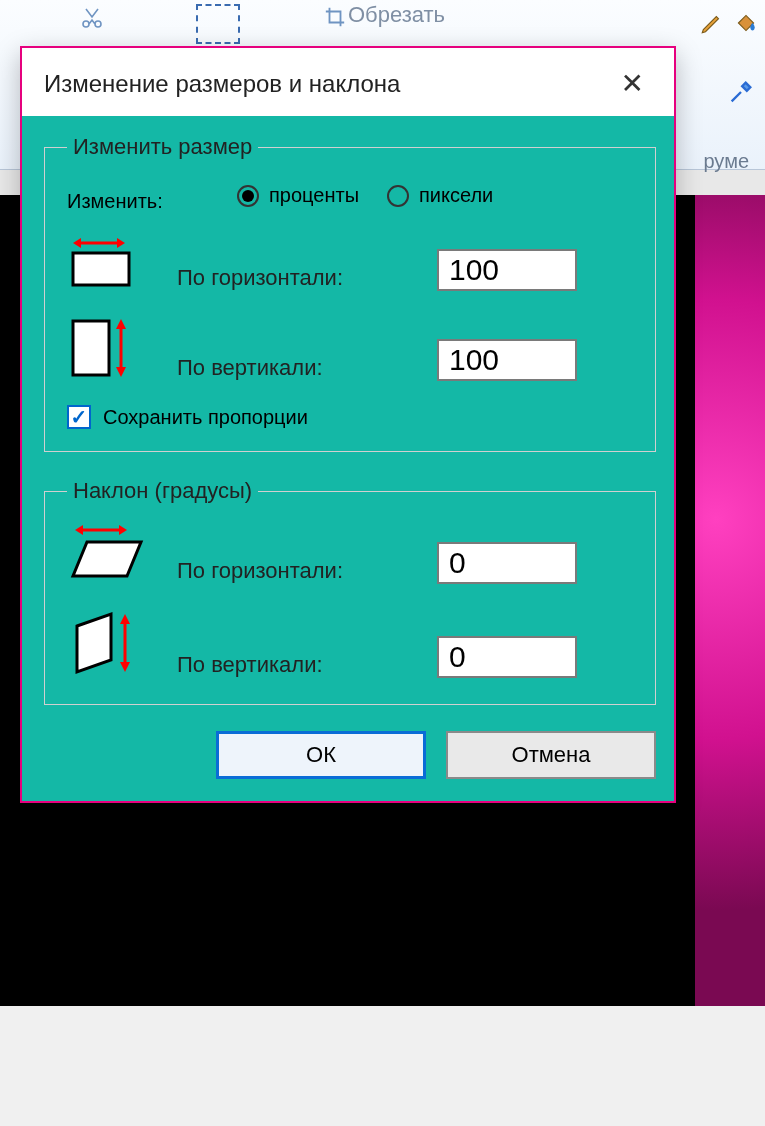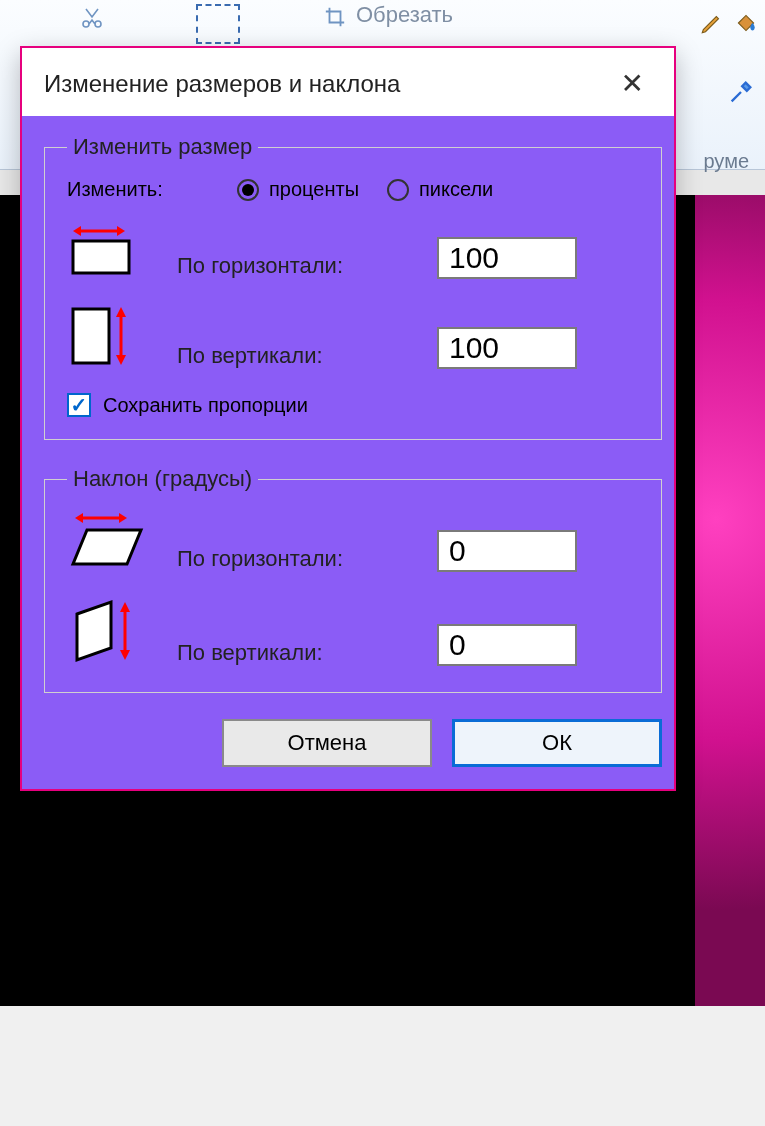--- a/index.html
+++ b/index.html
@@ -56,42 +56,42 @@
     color: #222;
   }
   .close-x {
     font-size: 28px;
     color: #333;
     cursor: pointer;
     line-height: 1;
     padding: 4px 8px;
   }
   .body {
-    background: #8b5cf6;
-    padding: 18px 12px 22px 22px;
+    background: #14b8a6;
+    padding: 18px 18px 22px 22px;
   }
   fieldset.group {
     border: 1px solid #d0d0d0;
     margin: 0 0 26px 0;
     padding: 18px 22px 22px 22px;
   }
   fieldset.group legend {
     padding: 0 6px;
     font-size: 22px;
     color: #222;
   }
   .row {
     display: flex;
     align-items: center;
     margin-bottom: 22px;
   }
   .row:last-child { margin-bottom: 0; }
 
   
-  .by-row .lbl { width: 170px; }
+  .by-row .lbl { width: 170px; margin-top: 12px; }
   .radio {
     display: inline-flex;
     align-items: flex-end;
     margin-right: 28px;
     cursor: pointer;
   }
   .radio .dot {
     width: 22px; height: 22px;
     border: 2px solid #333;
     border-radius: 50%;
@@ -175,21 +175,21 @@
     <svg width="24" height="24" viewBox="0 0 24 24">
         <path d="M6 3l6 8 6-8M6 21a3 3 0 100-6 3 3 0 000 6zm12 0a3 3 0 100-6 3 3 0 000 6zM9 18l3-4 3 4" stroke="#6f94c2" stroke-width="1.6" fill="none"></path>
       </svg>
   </div>
   <div style="position:absolute; left:196px; top:4px; width:44px; height:40px; border:2px dashed #3a6bb0;"></div>
   <div style="position:absolute; left:324px; top:6px;">
     <svg width="22" height="22" viewBox="0 0 24 24">
         <path d="M6 2v16h16M2 6h16v16" stroke="#6f94c2" stroke-width="2" fill="none"></path>
       </svg>
   </div>
-  <span style="position:absolute; left:356px; top:2px; color:#7f8fa4; font-size:22px;">Обрезать</span>
+  <span style="position:absolute; left:348px; top:2px; color:#7f8fa4; font-size:22px;">Обрезать</span>
   <span style="position:absolute; right:16px; top:150px; color:#6b7b90; font-size:20px;">руме</span>
   <div style="position:absolute; right:40px; top:10px;">
     <svg width="26" height="26" viewBox="0 0 24 24">
         <path d="M3 21l3-1 12-12-2-2L4 18l-1 3z" fill="#e8a23a" stroke="#7a5a1a"></path>
       </svg>
   </div>
   <div style="position:absolute; right:6px; top:10px;">
     <svg width="26" height="26" viewBox="0 0 24 24">
         <path d="M5 12l7-7 7 7-7 7-7-7z" fill="#d9913a" stroke="#7a5a1a"></path>
         <path d="M20 16c0 2-1 3-2 3s-2-1-2-3 2-4 2-4 2 2 2 4z" fill="#2a7bd4"></path>
@@ -284,18 +284,18 @@
             <polygon points="58,6 53,16 63,16" fill="#ff0000"></polygon>
             <polygon points="58,64 53,54 63,54" fill="#ff0000"></polygon>
           </svg>
         </span>
         <span class="labelcell">По вертикали:</span>
         <input class="num" type="text" value="0" style="">
       </div>
     </fieldset>
 
     <div class="button-row">
+      <button class="btn primary">ОК</button>
       <button class="btn">Отмена</button>
-      <button class="btn primary">ОК</button>
     </div>
 
   </div>
 </div>
 
 </body></html>

